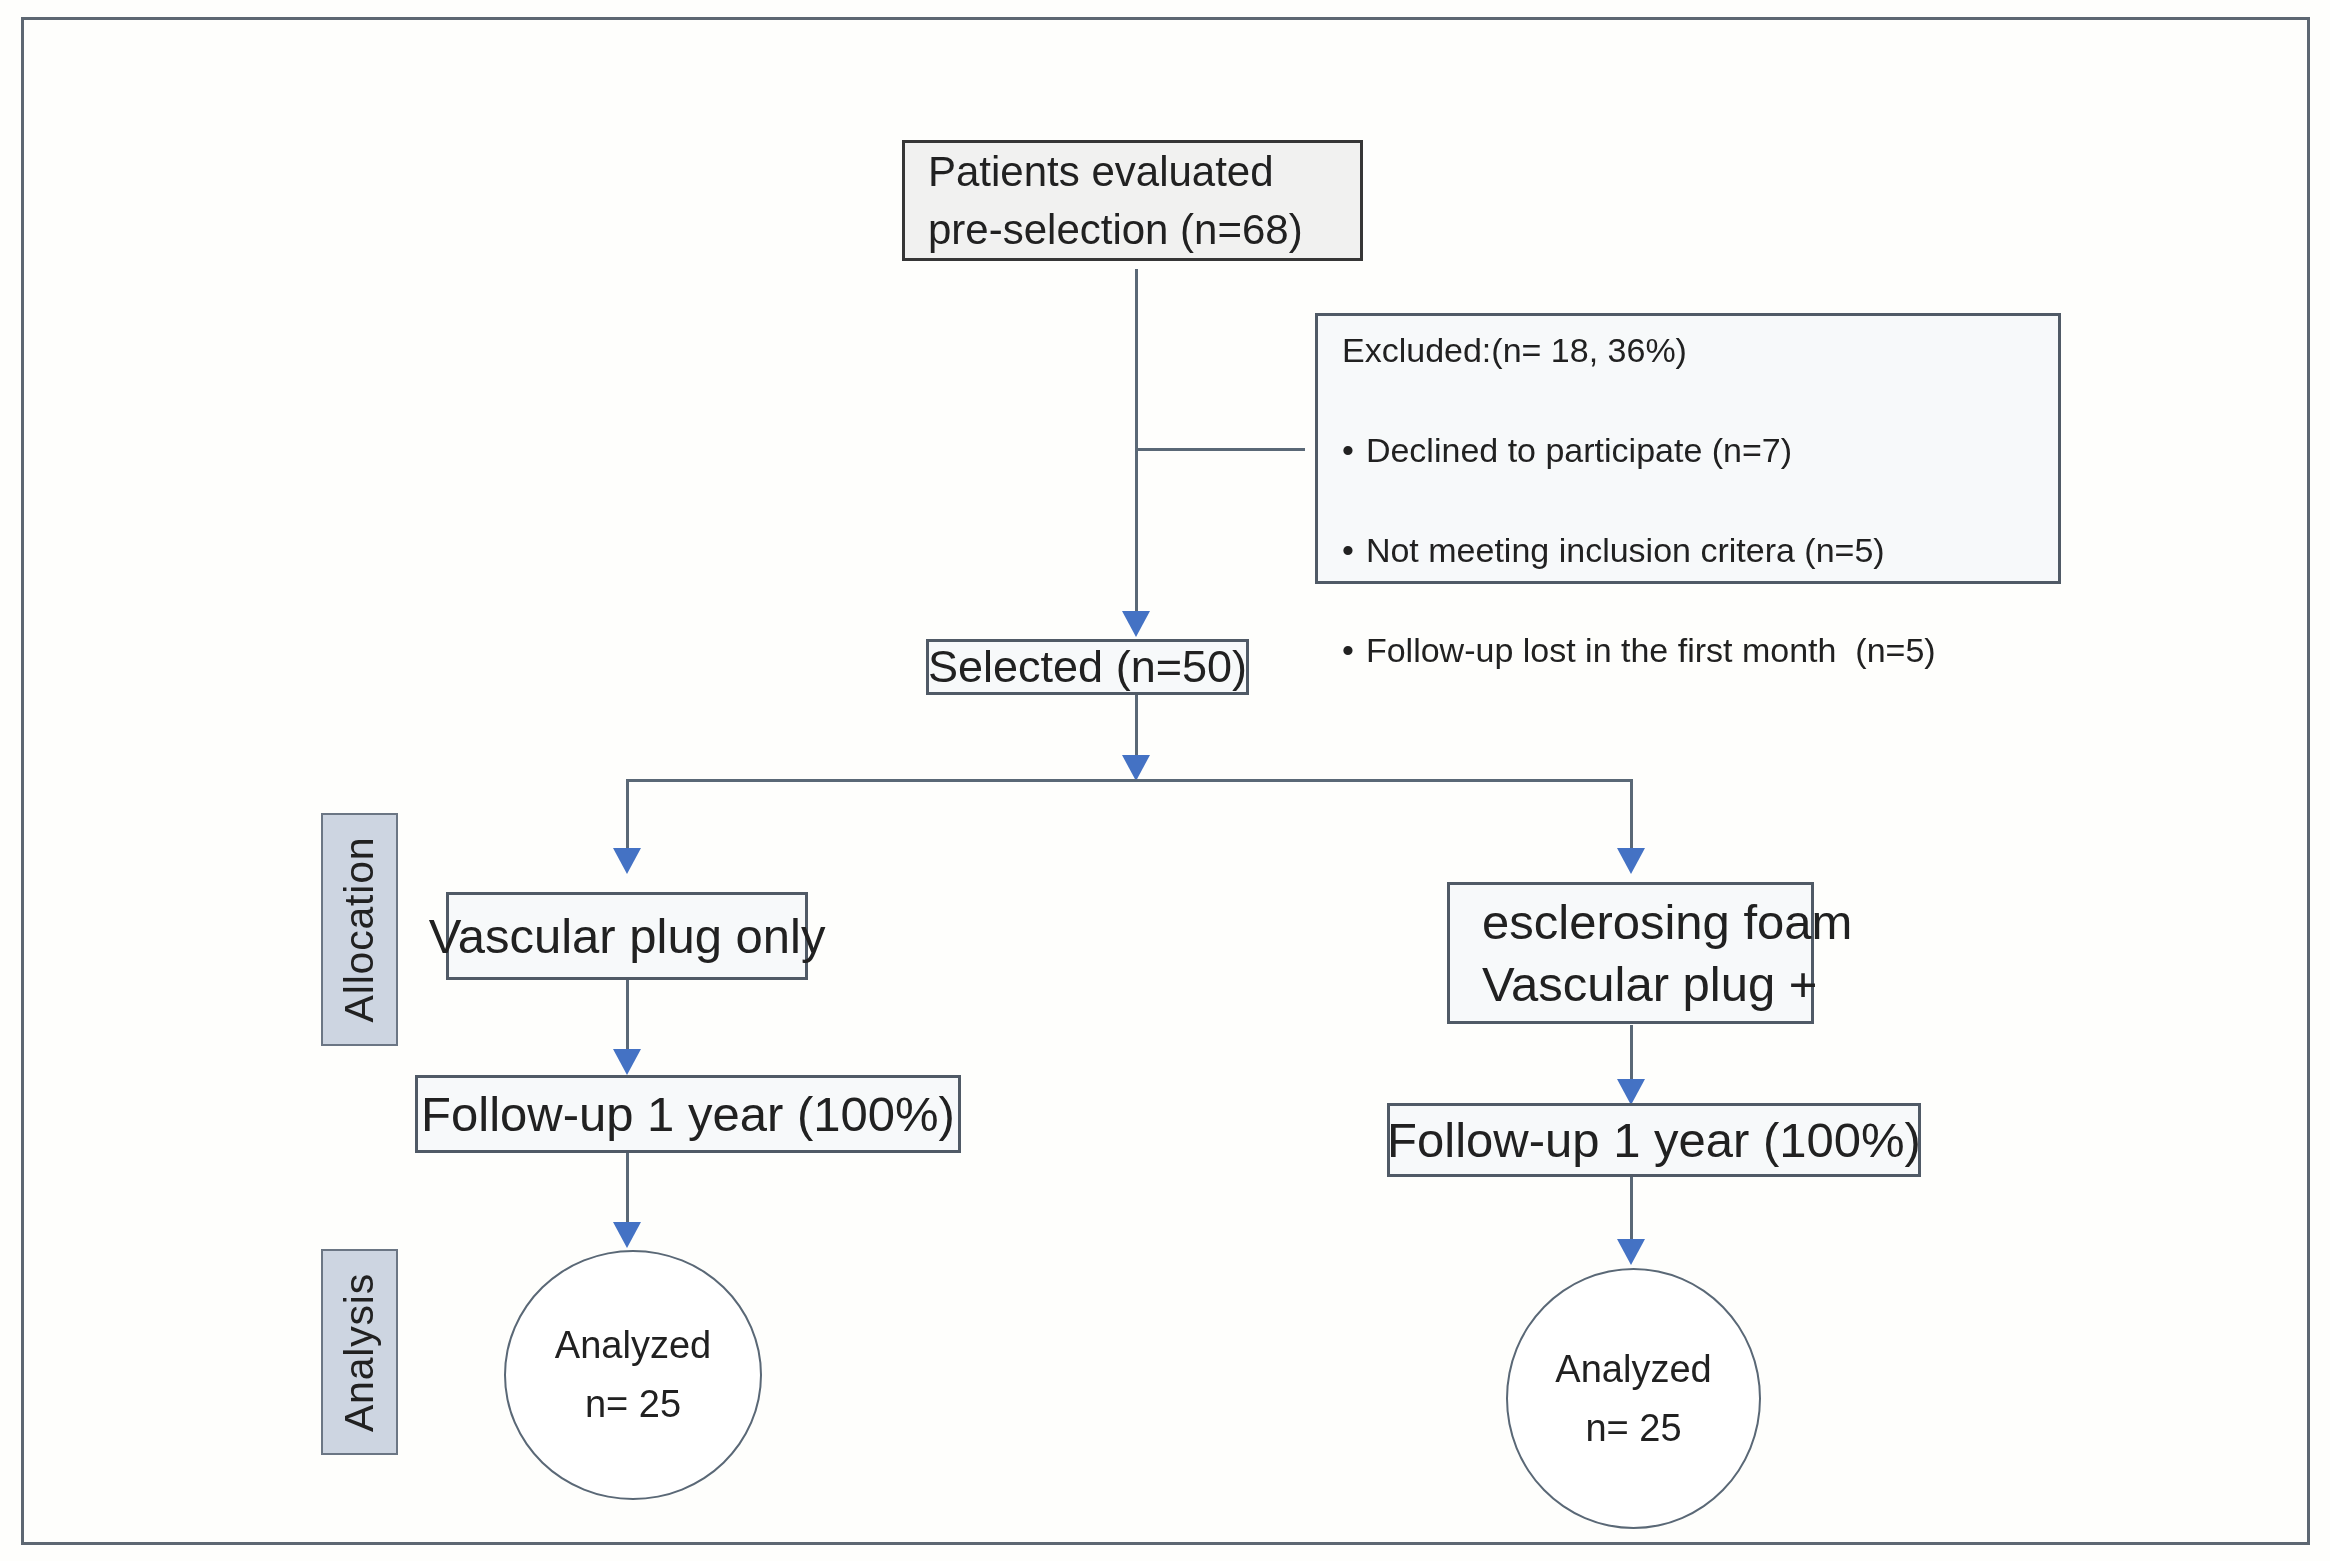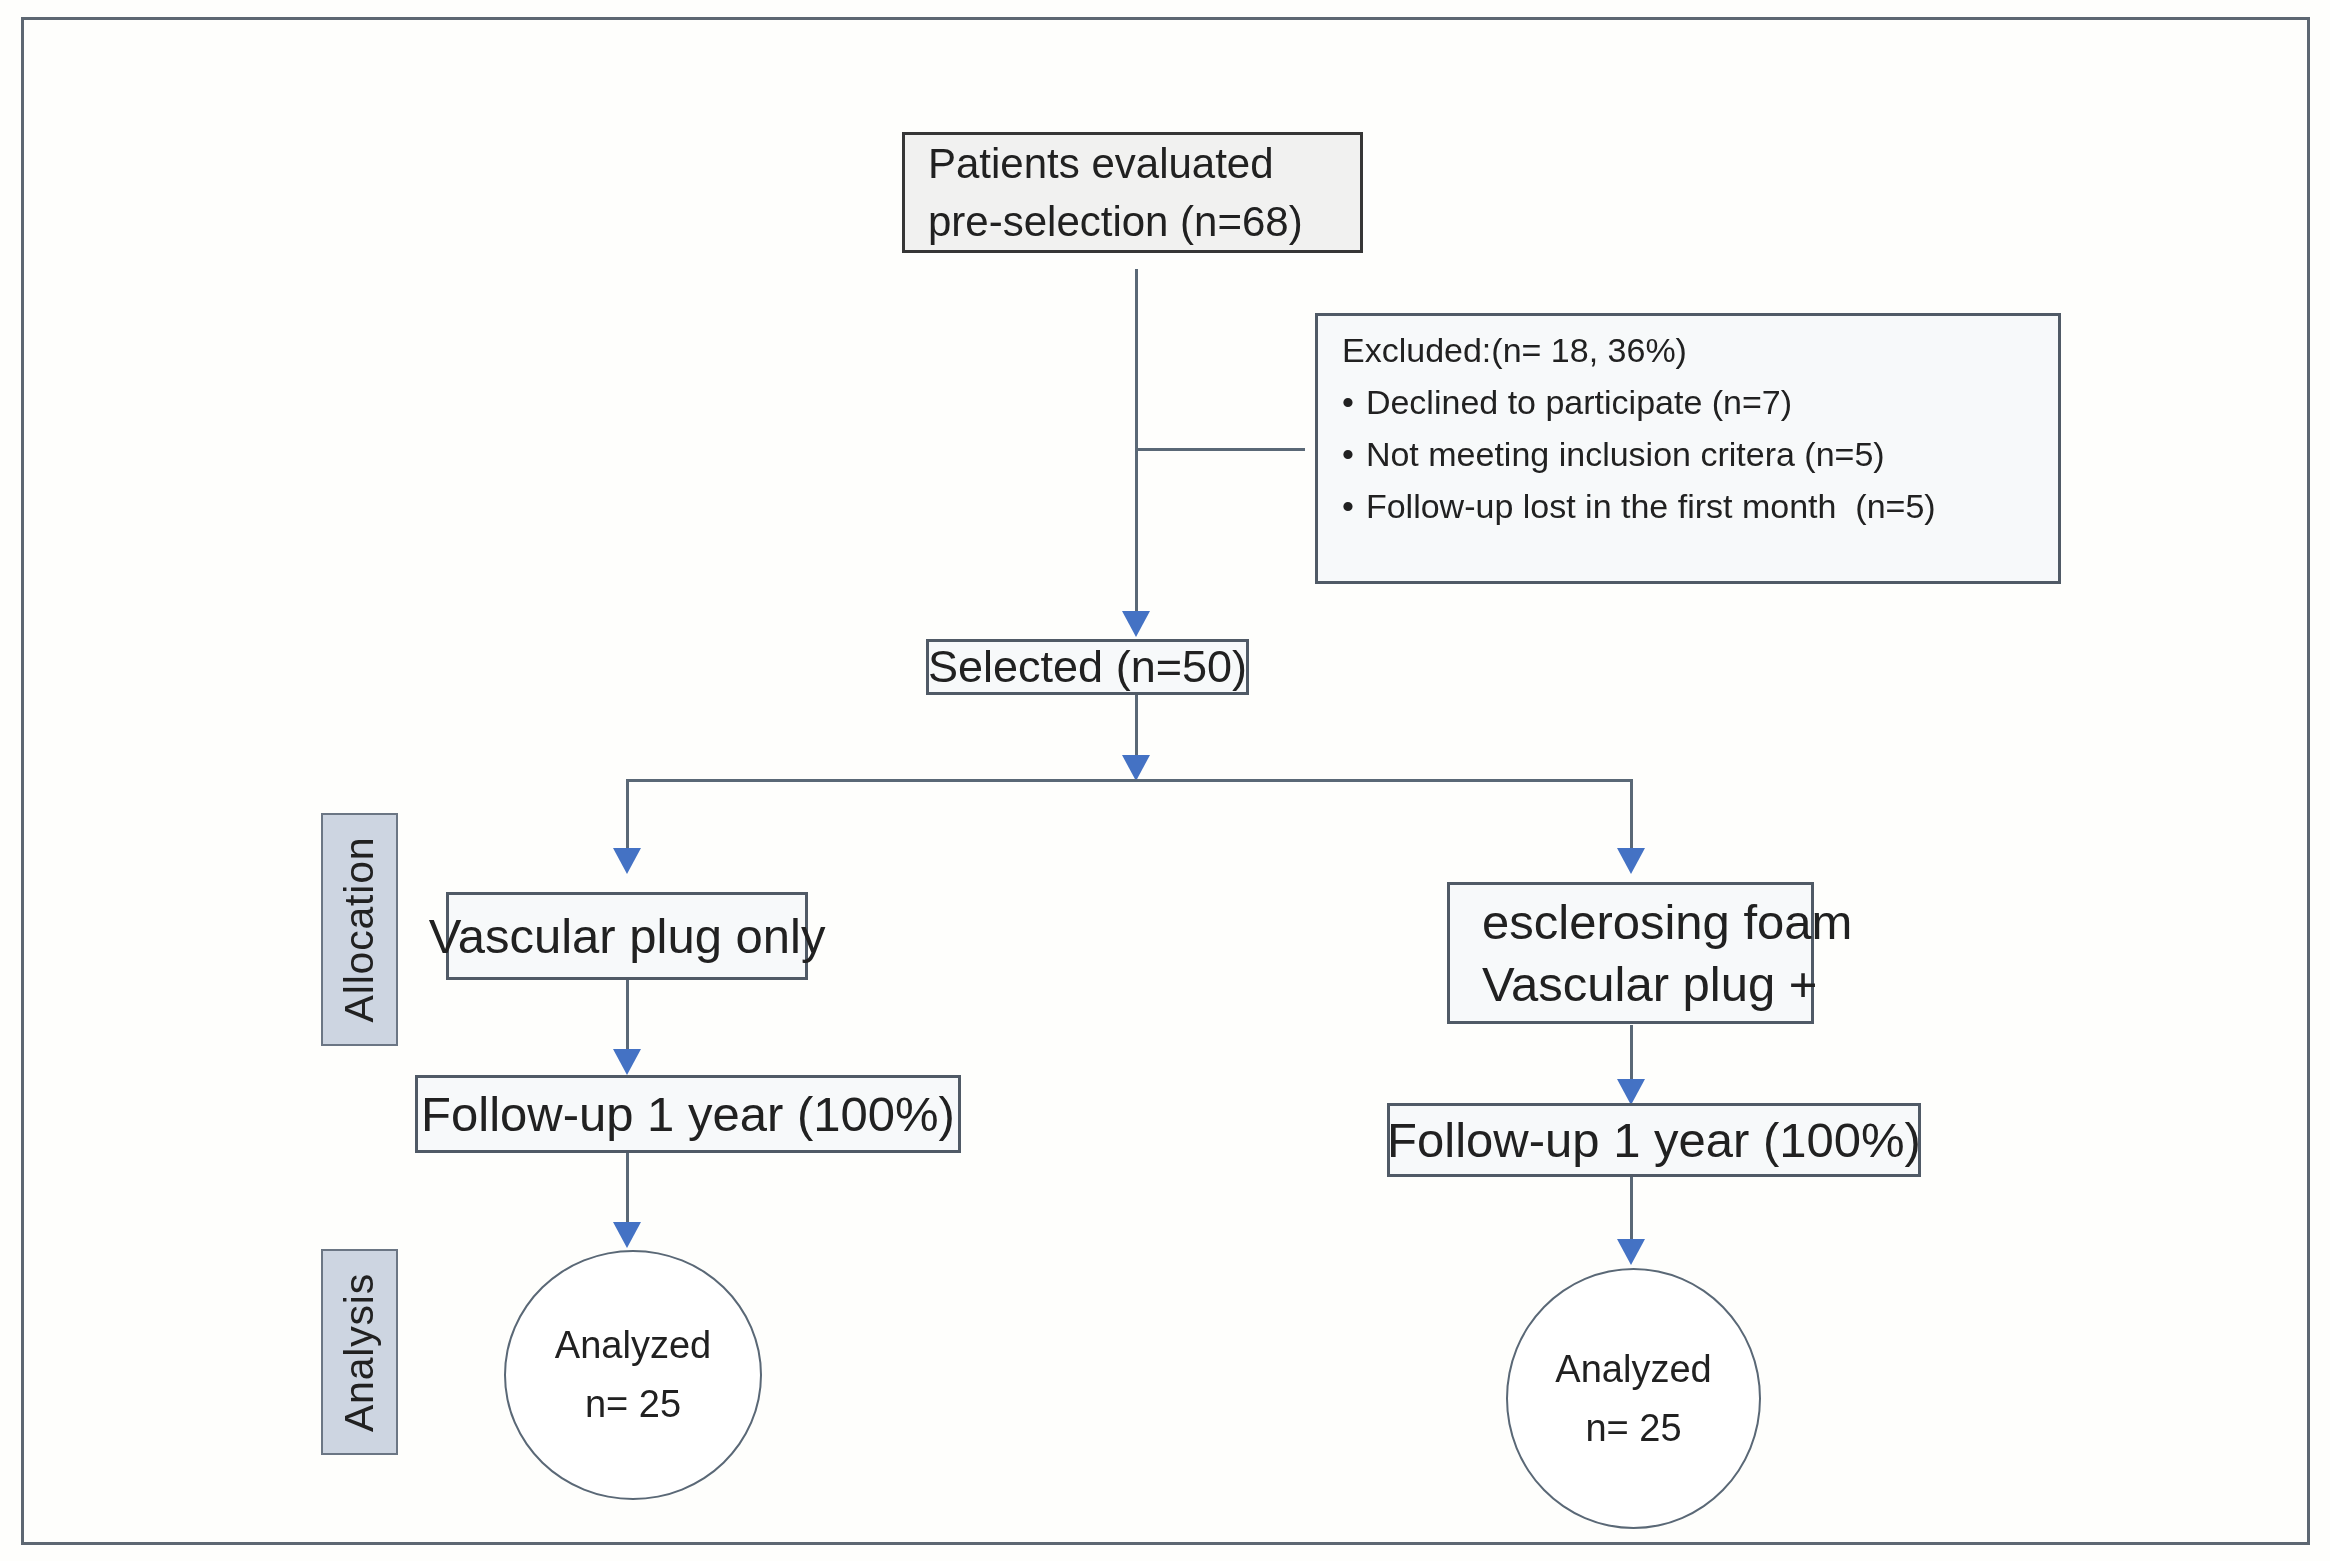--- a/index.html
+++ b/index.html
@@ -36,30 +36,30 @@
   .f52{font-size:49px;}
   .f50{font-size:45px;}
 </style>
 </head>
 <body>
 
 <div class="stage">
 
   <div class="frame"></div>
 
-  <div class="fbox topbox" style="left:902px;top:132px;width:461px;height:121px;padding-left:23px;">
+  <div class="fbox topbox" style="left:902px;top:140px;width:461px;height:121px;padding-left:23px;">
     <span class="txt f56">Patients evaluated</span>
     <span class="txt f56">pre-selection (n=68)</span>
   </div>
 
   <div class="vline" style="left:1135px;top:269px;height:343px;"></div>
   <div class="arrowhead" style="left:1122px;top:611px;"></div>
   <div class="hline" style="left:1137px;top:448px;width:168px;"></div>
 
-  <div class="fbox" style="left:1315px;top:313px;width:746px;height:271px;padding-left:24px;padding-right:7.6px;justify-content:flex-start;padding-top:7.6px;">
+  <div class="fbox" style="left:1315px;top:313px;width:746px;height:271px;padding-left:24px;padding-right:7.6px;justify-content:flex-start;padding-top:7.6px;gap:48px;">
     <span class="excl-title txt">Excluded:(n= 18, 36%)</span>
     <span class="excl-row">
       <span class="bullet">•</span><span class="txt">Declined to participate (n=7)</span>
     </span>
     <span class="excl-row">
       <span class="bullet">•</span><span class="txt">Not meeting inclusion critera (n=5)</span>
     </span>
     <span class="excl-row">
       <span class="bullet">•</span><span class="txt">Follow-up lost in the first month  (n=5)</span>
     </span>

